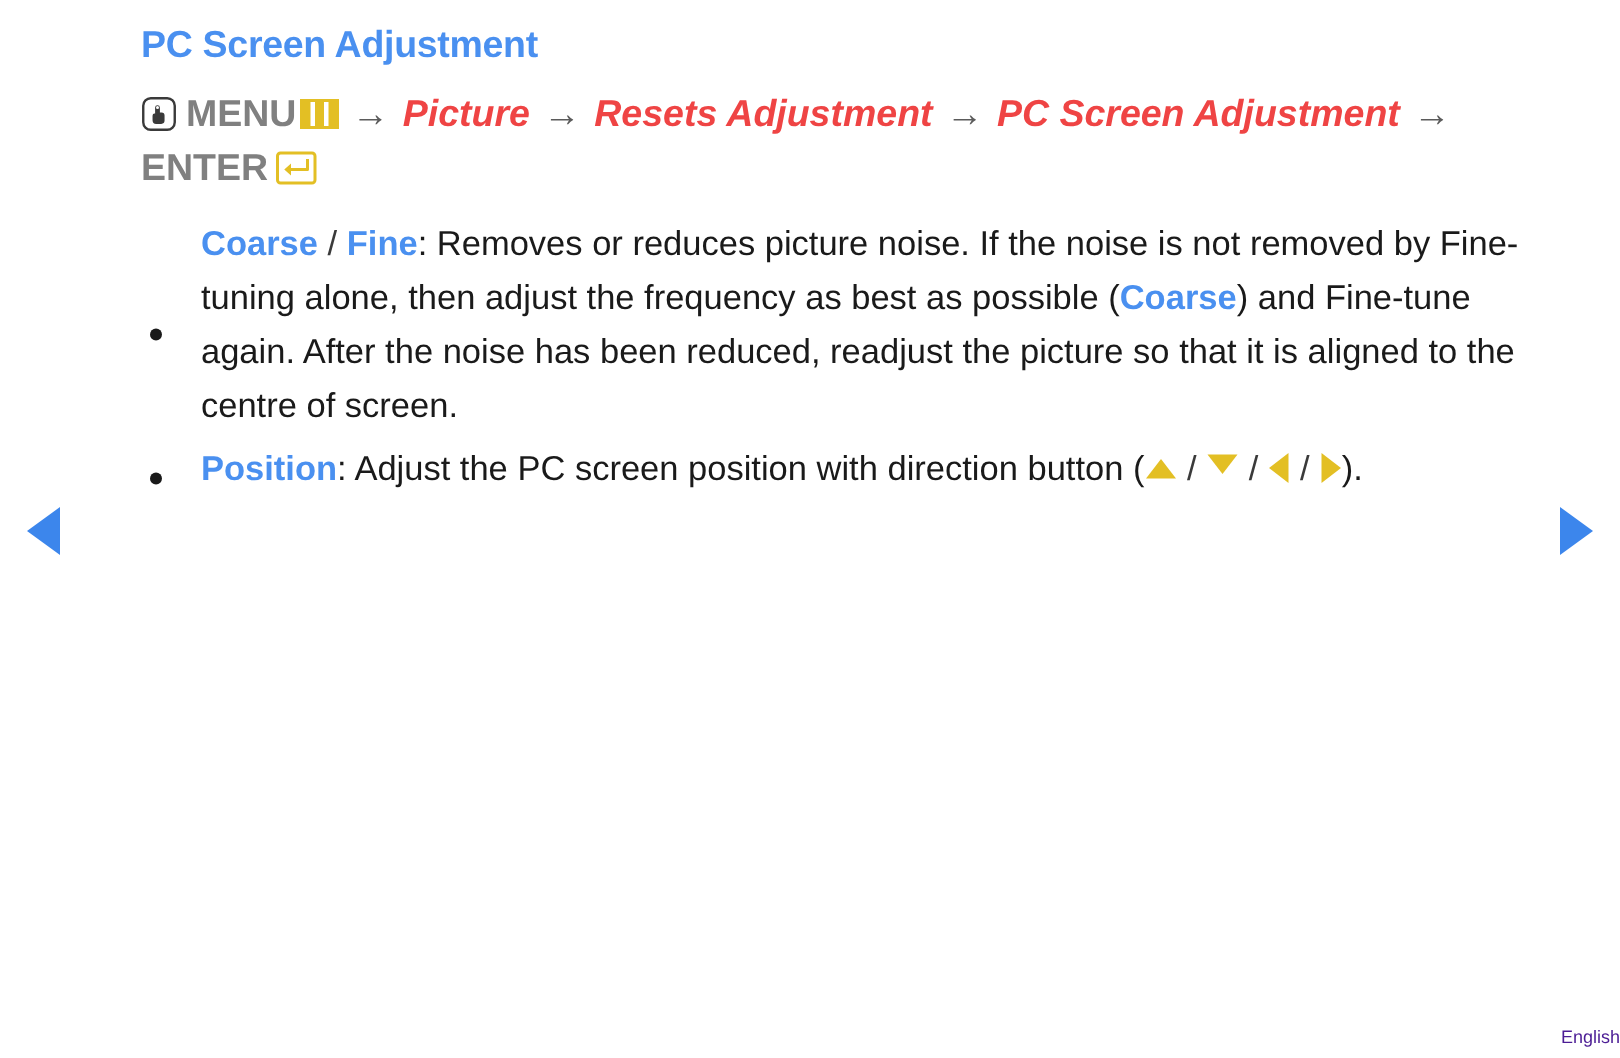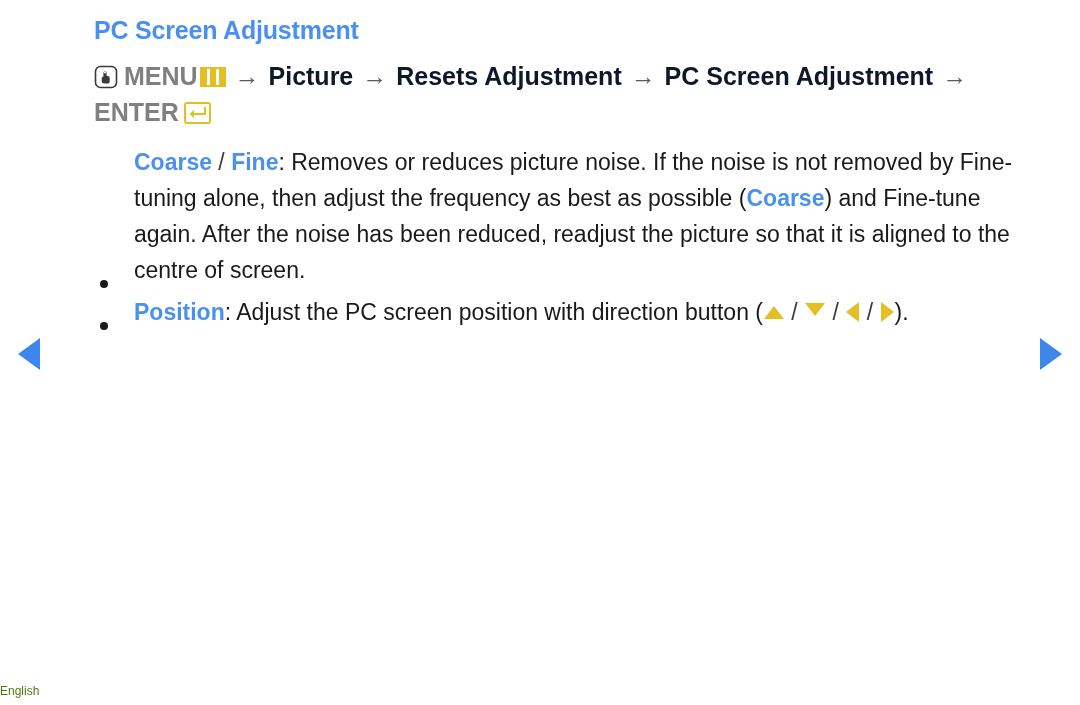--- a/index.html
+++ b/index.html
@@ -31,21 +31,21 @@
   .menu-path {
     position: absolute;
     left: 94px;
     top: 58px;
     width: 930px;
     font-size: 25px;
     font-weight: bold;
     line-height: 36px;
     color: #808080;
   }
-  .menu-path .seg-blue { color: #0f172a; }
+  .menu-path .seg-blue { color: #ef4444; font-style: italic; }
   .menu-path .seg-gray { color: #808080; }
   .arrow-glyph {
     color: #5b5b5b;
     font-weight: normal;
     padding: 0 2px;
   }
 
   
   .press-icon {
     display: inline-block;
@@ -97,21 +97,21 @@
     position: absolute;
     left: 94px;
     top: 144px;
     width: 930px;
     font-size: 23px;
     line-height: 36px;
     color: #1a1a1a;
   }
   .bullet-row {
     display: flex;
-    align-items: flex-end;
+    align-items: center;
     margin-bottom: 6px;
   }
   .bullet-dot {
     flex: 0 0 auto;
     width: 40px;
     padding-top: 13px;
   }
   .bullet-dot i {
     display: block;
     width: 8px;
@@ -183,23 +183,23 @@
     border-bottom: 16px solid transparent;
     border-left: 22px solid #3c86ec;
   }
 
   
   .footer {
     position: absolute;
     left: 0;
     right: 0;
     top: 684px;
-    text-align: left;
+    text-align: right;
     font-size: 12px;
-    color: #4d7c0f;
+    color: #4c1d95;
   }
 </style>
 </head>
 <body>
 
 <div class="page-title">PC Screen Adjustment</div>
 
 <div class="menu-path">
   <span class="press-icon">
     <svg width="24" height="24" viewBox="0 0 24 24">

